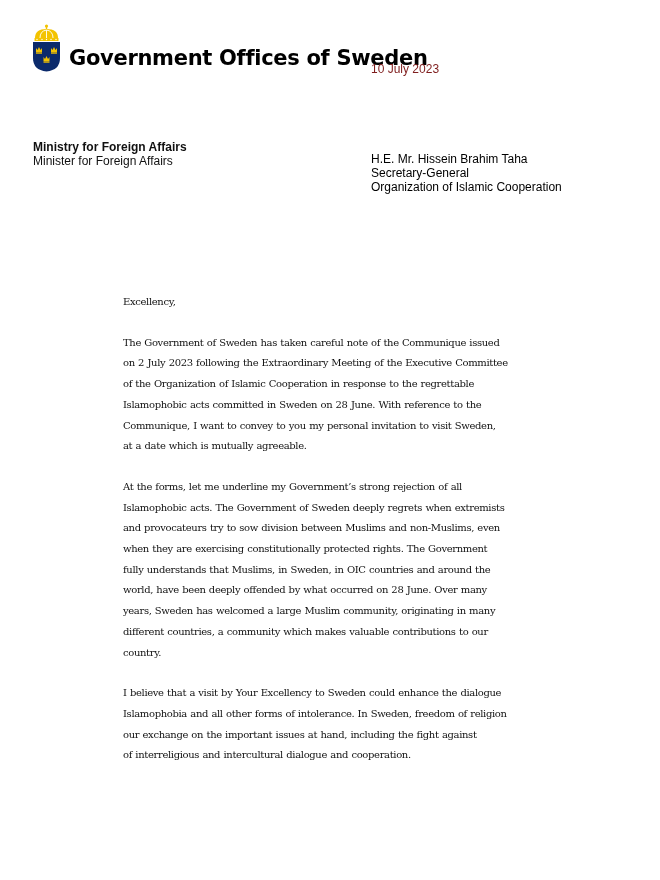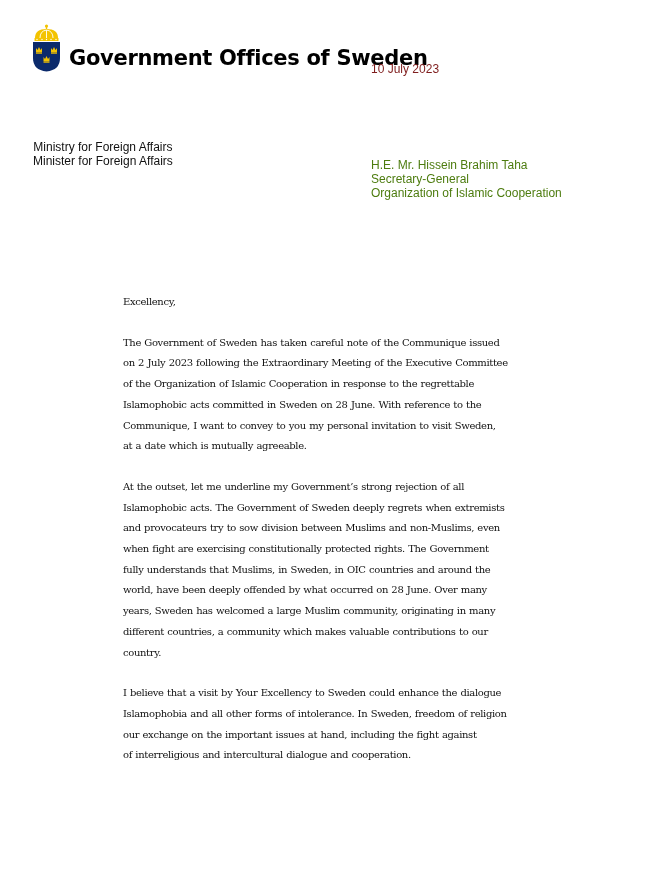--- a/index.html
+++ b/index.html
@@ -46,31 +46,31 @@
     .sender {
       position: absolute;
       left: 33px;
       top: 140px;
       font-family: "Liberation Sans", sans-serif;
       font-size: 12px;
       line-height: 14px;
       color: #111111;
     }
     .sender .org {
-      font-weight: normal;
+      font-weight: bold;
       text-align: center;
     }
     .recipient {
       position: absolute;
       left: 371px;
-      top: 158px;
+      top: 152px;
       font-family: "Liberation Sans", sans-serif;
       font-size: 12px;
       line-height: 14px;
-      color: #4d7c0f;
+      color: #000000;
     }
     .letter-body {
       position: absolute;
       left: 123px;
       top: 292px;
       width: 520px;
       font-family: "DejaVu Serif", serif;
       font-size: 10px;
       line-height: 20.7px;
       color: #111111;
@@ -138,24 +138,24 @@
   <p>
     <span class="line">The Government of Sweden has taken careful note of the Communique issued</span>
     <span class="line">on 2 July 2023 following the Extraordinary Meeting of the Executive Committee</span>
     <span class="line">of the Organization of Islamic Cooperation in response to the regrettable</span>
     <span class="line">Islamophobic acts committed in Sweden on 28 June. With reference to the</span>
     <span class="line">Communique, I want to convey to you my personal invitation to visit Sweden,</span>
     <span class="line">at a date which is mutually agreeable.</span>
   </p>
 
   <p>
-    <span class="line">At the outset, let me underline my Government’s strong rejection of all</span>
+    <span class="line">At the forms, let me underline my Government’s strong rejection of all</span>
     <span class="line">Islamophobic acts. The Government of Sweden deeply regrets when extremists</span>
     <span class="line">and provocateurs try to sow division between Muslims and non-Muslims, even</span>
-    <span class="line">when fight are exercising constitutionally protected rights. The Government</span>
+    <span class="line">when they are exercising constitutionally protected rights. The Government</span>
     <span class="line">fully understands that Muslims, in Sweden, in OIC countries and around the</span>
     <span class="line">world, have been deeply offended by what occurred on 28 June. Over many</span>
     <span class="line">years, Sweden has welcomed a large Muslim community, originating in many</span>
     <span class="line">different countries, a community which makes valuable contributions to our</span>
     <span class="line">country.</span>
   </p>
 
   <p>
     <span class="line">I believe that a visit by Your Excellency to Sweden could enhance the dialogue</span>
     <span class="line">Islamophobia and all other forms of intolerance. In Sweden, freedom of religion</span>

